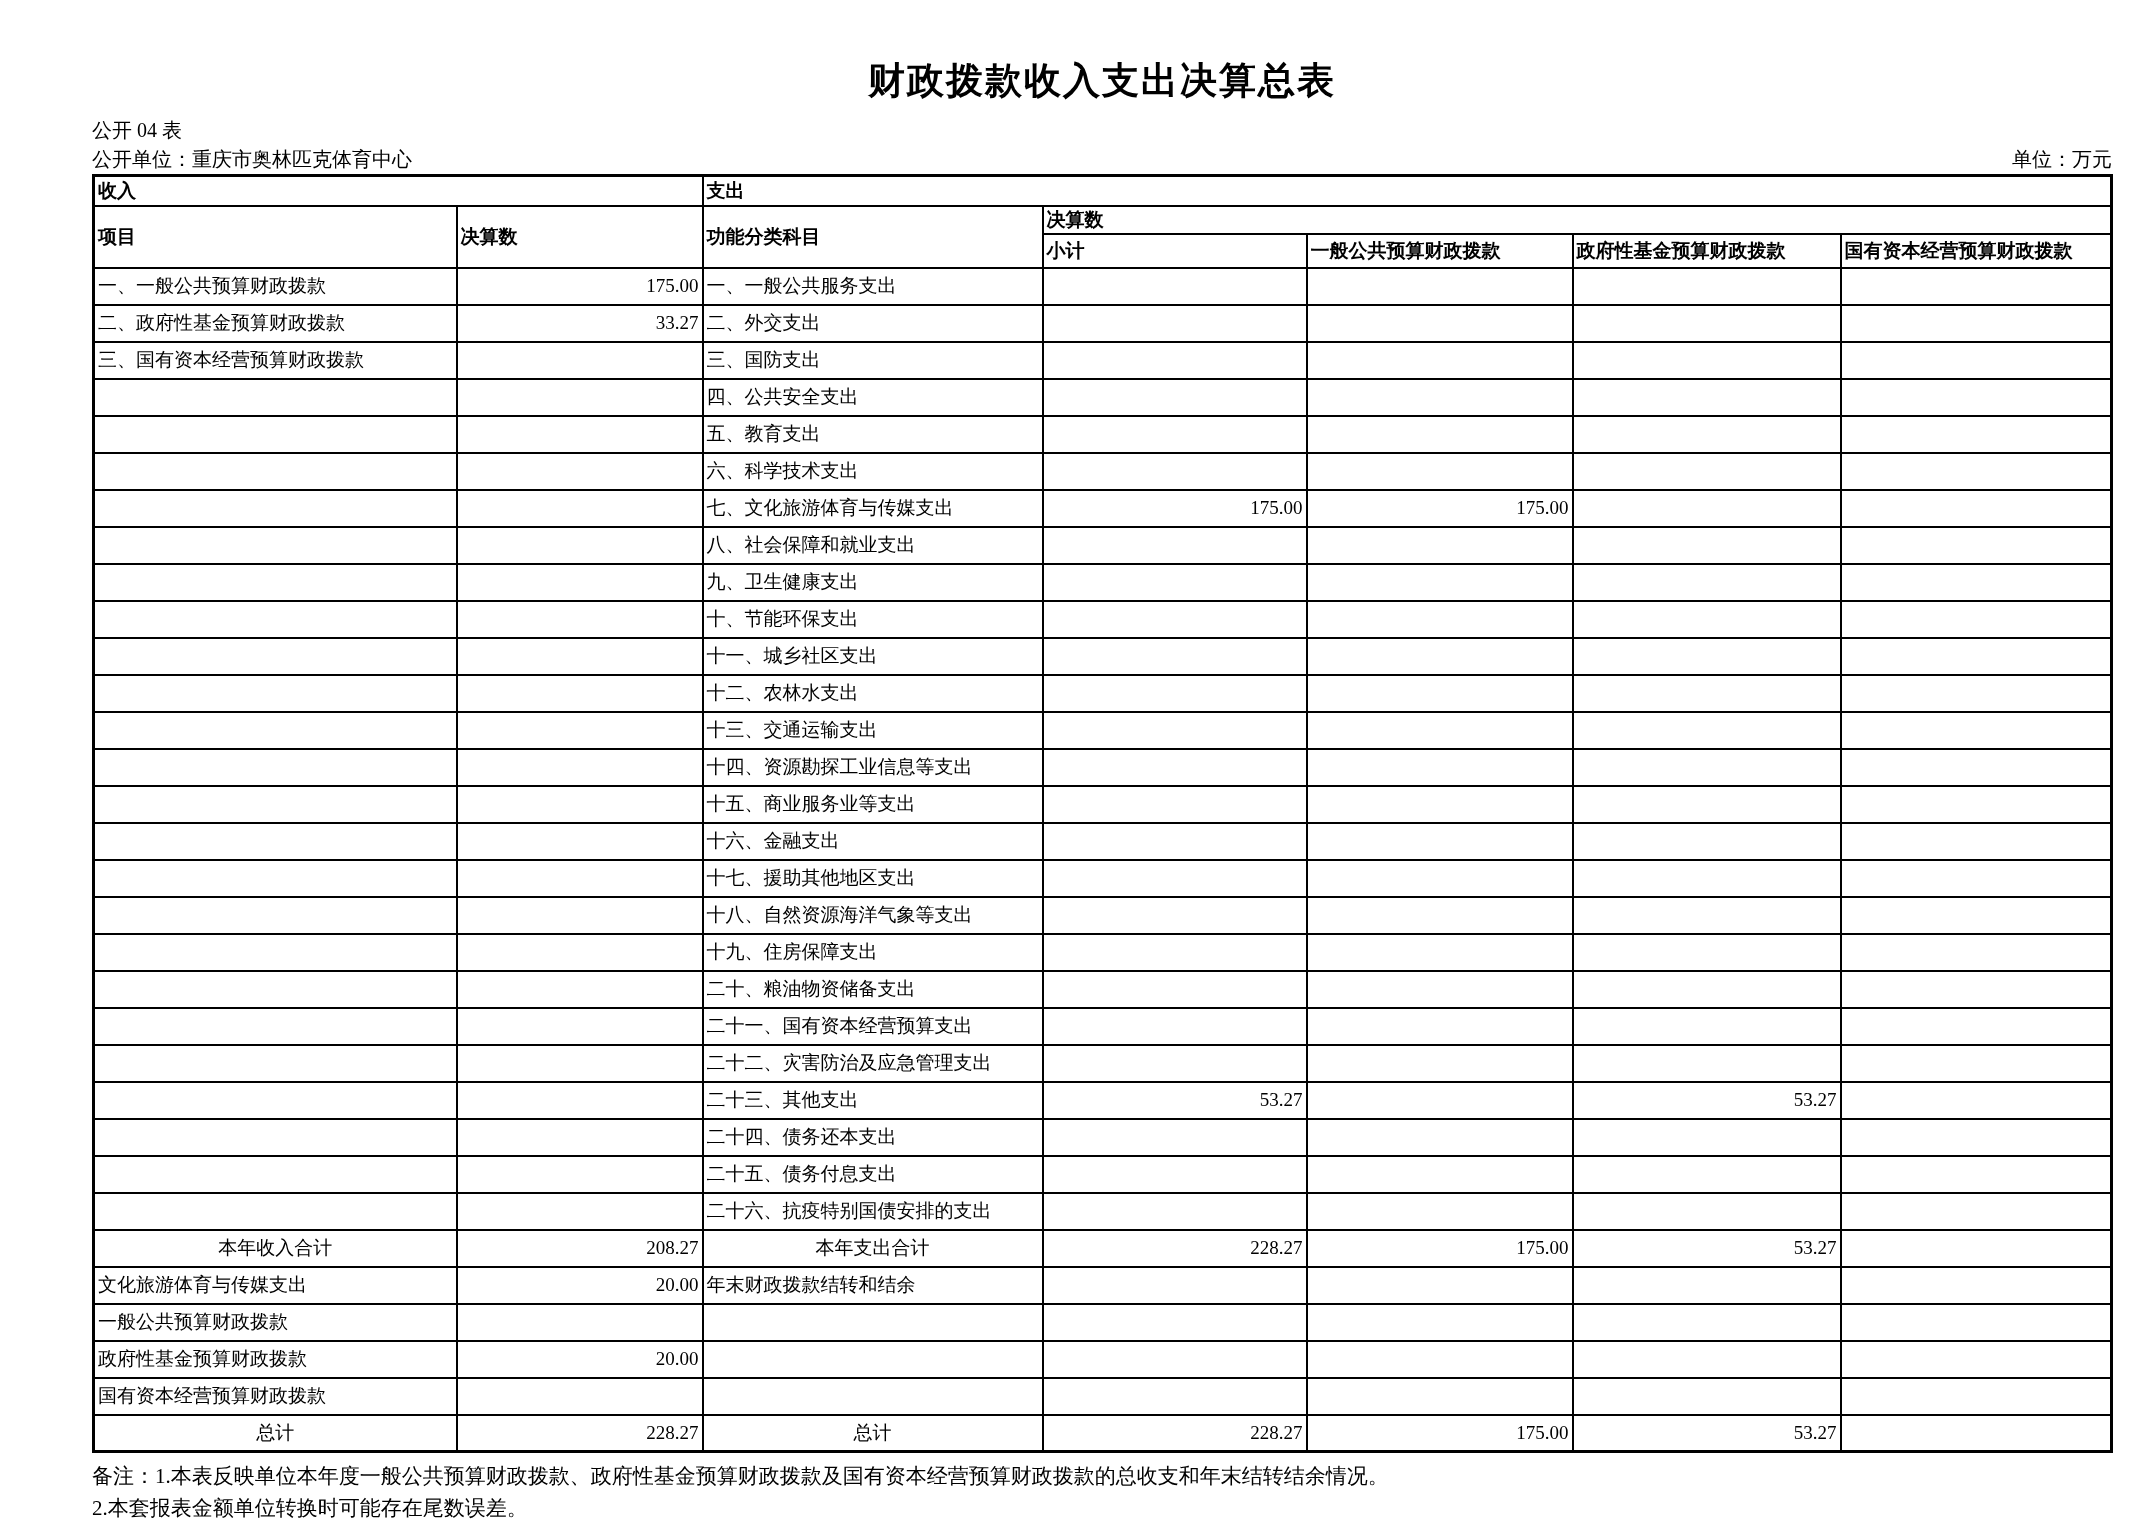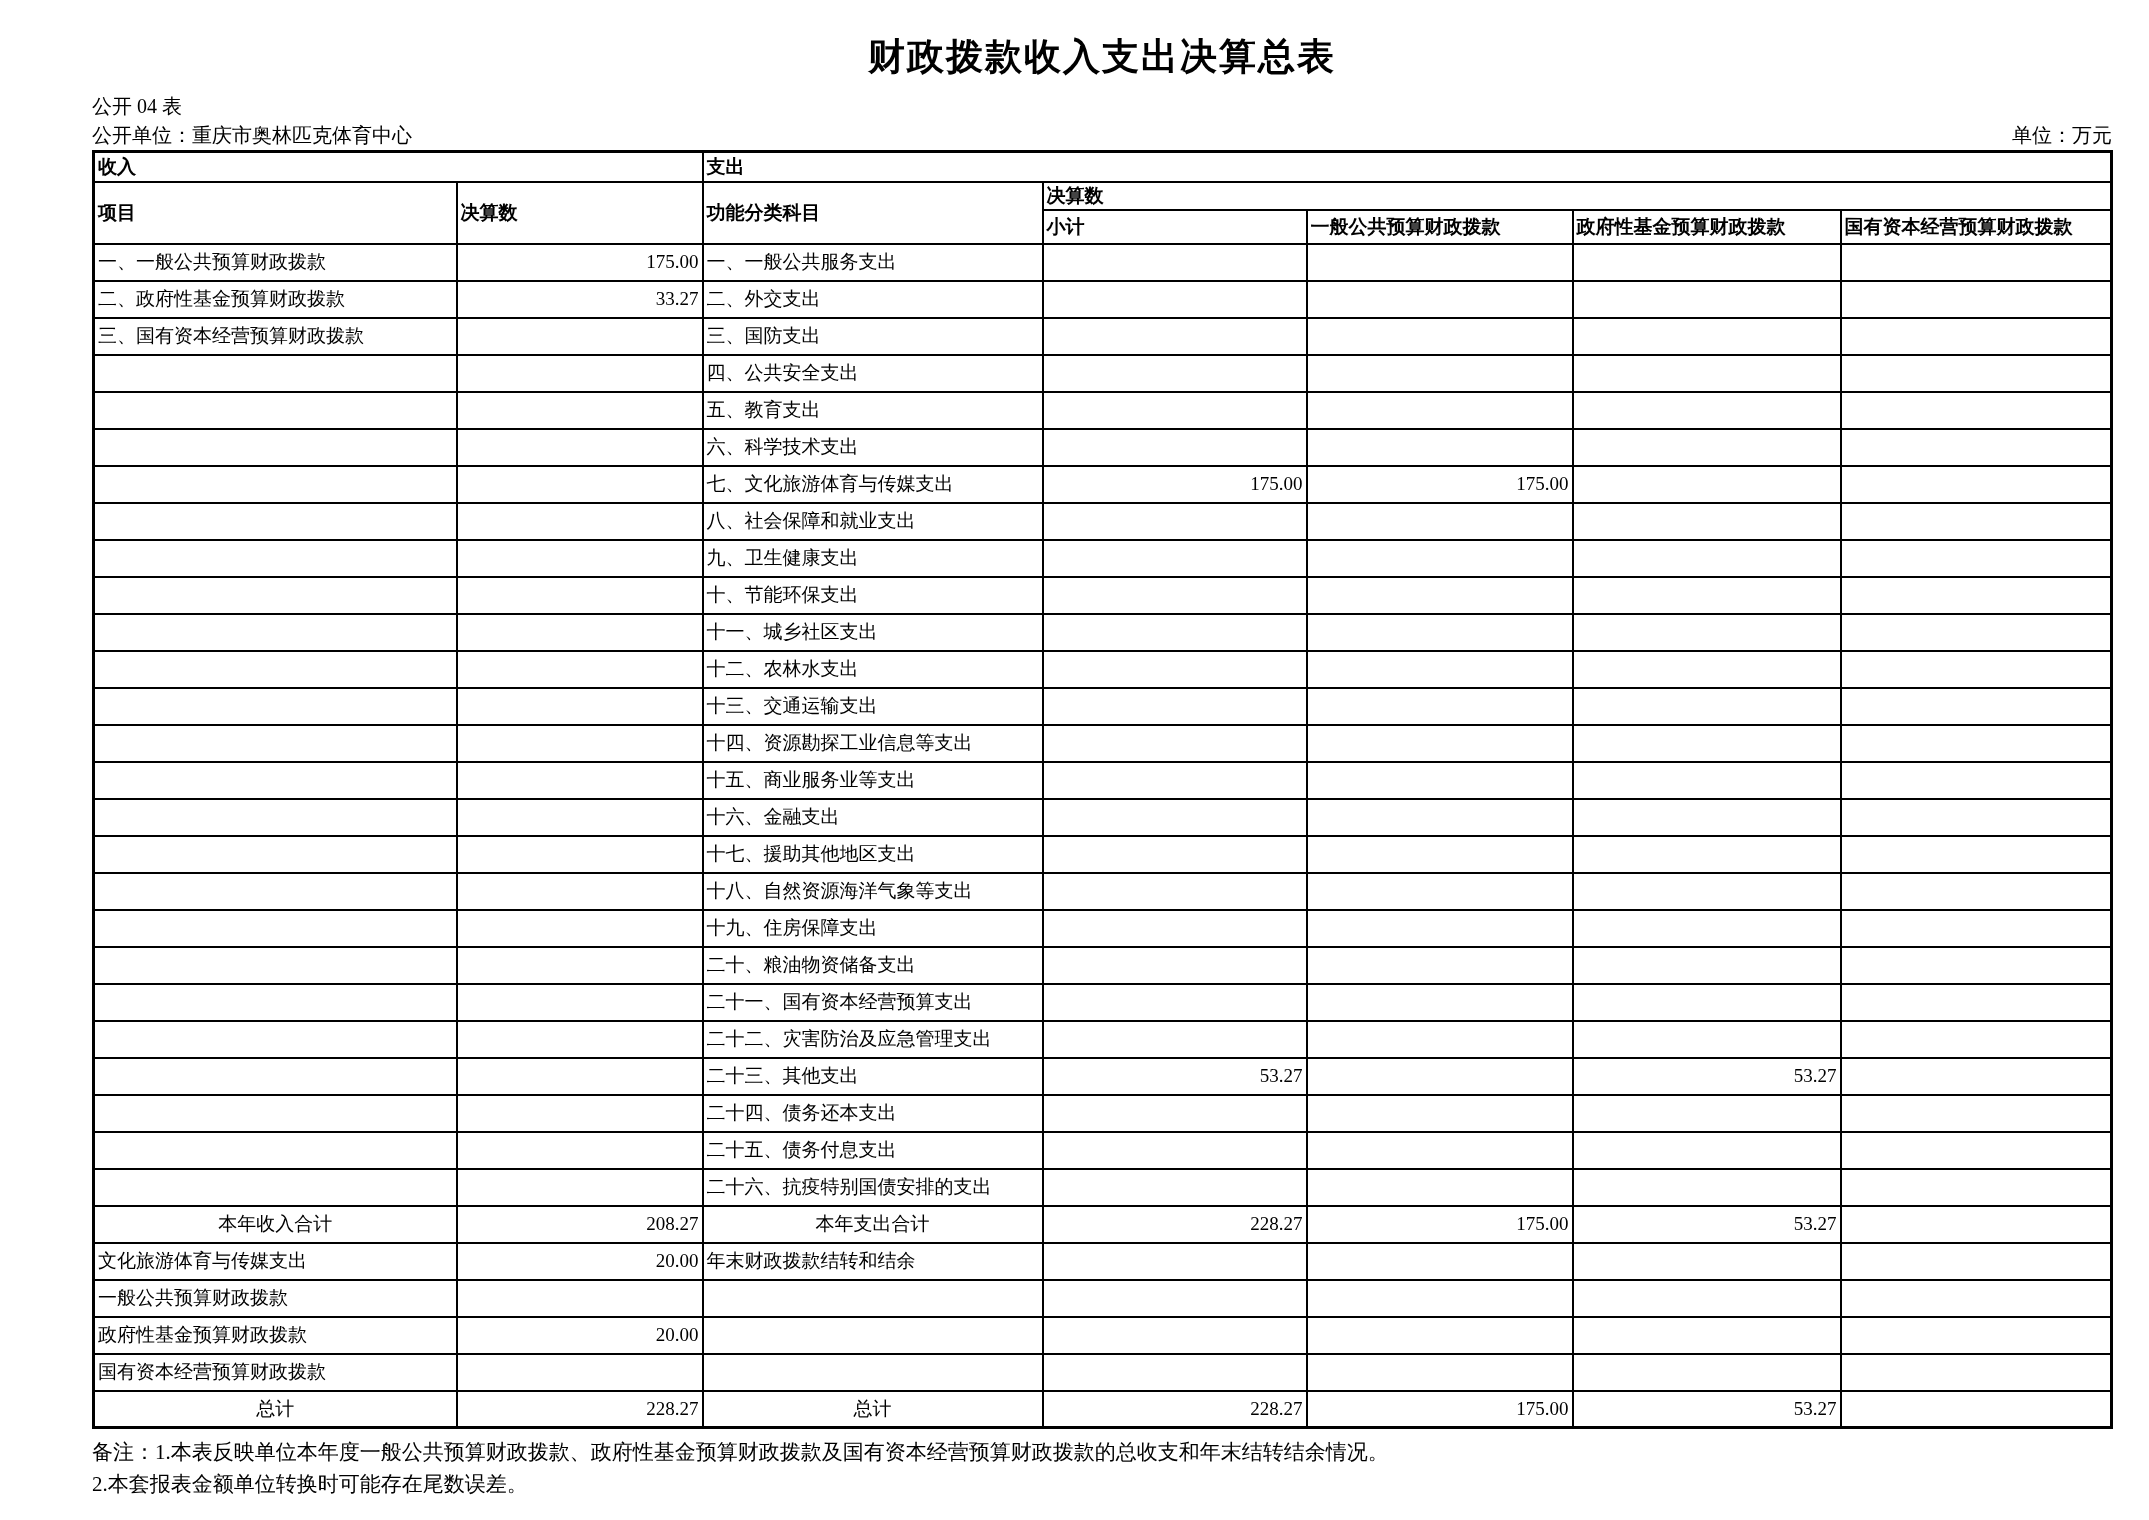--- a/index.html
+++ b/index.html
@@ -6,21 +6,21 @@
   .page{
     position:relative;
     width:2149px;height:1520px;
     background:#ffffff;
     font-family:"Liberation Serif","DejaVu Serif",serif;
     color:#000;
     overflow:hidden;
   }
   .content{margin-left:92px;width:2020px;}
   .doc-title{
-    padding-top:36px;
+    padding-top:60px;
     text-align:center;
     font-size:37px;
     font-weight:bold;
     line-height:42px;
     letter-spacing:2px;
   }
   .form-code{
     margin-top:16px;
     text-align:left;
     font-size:20px;

